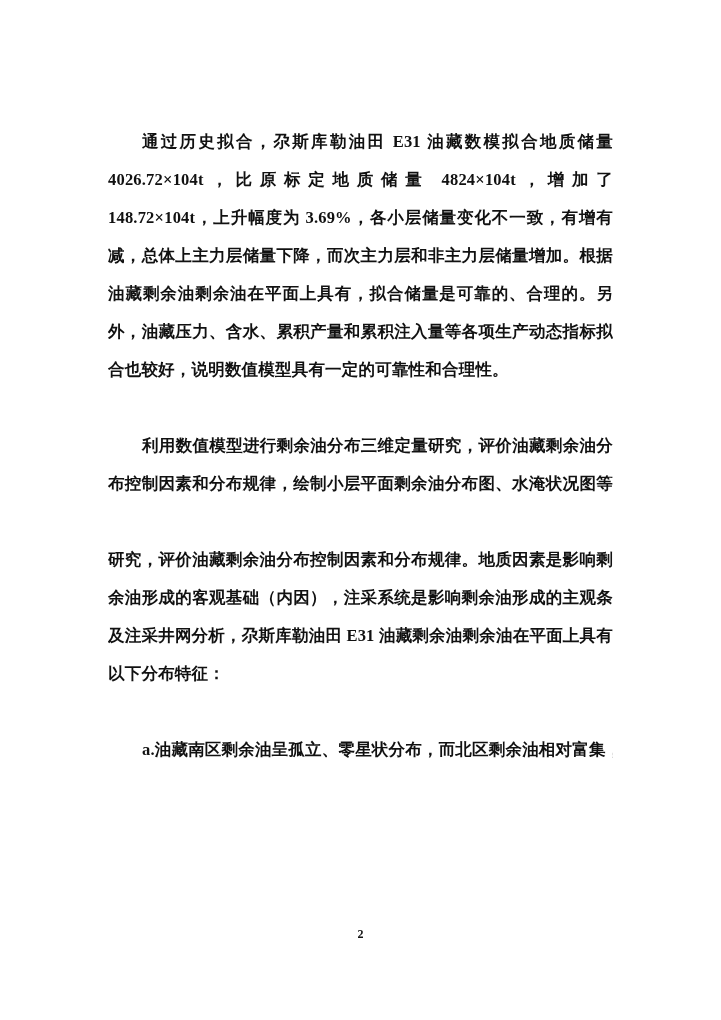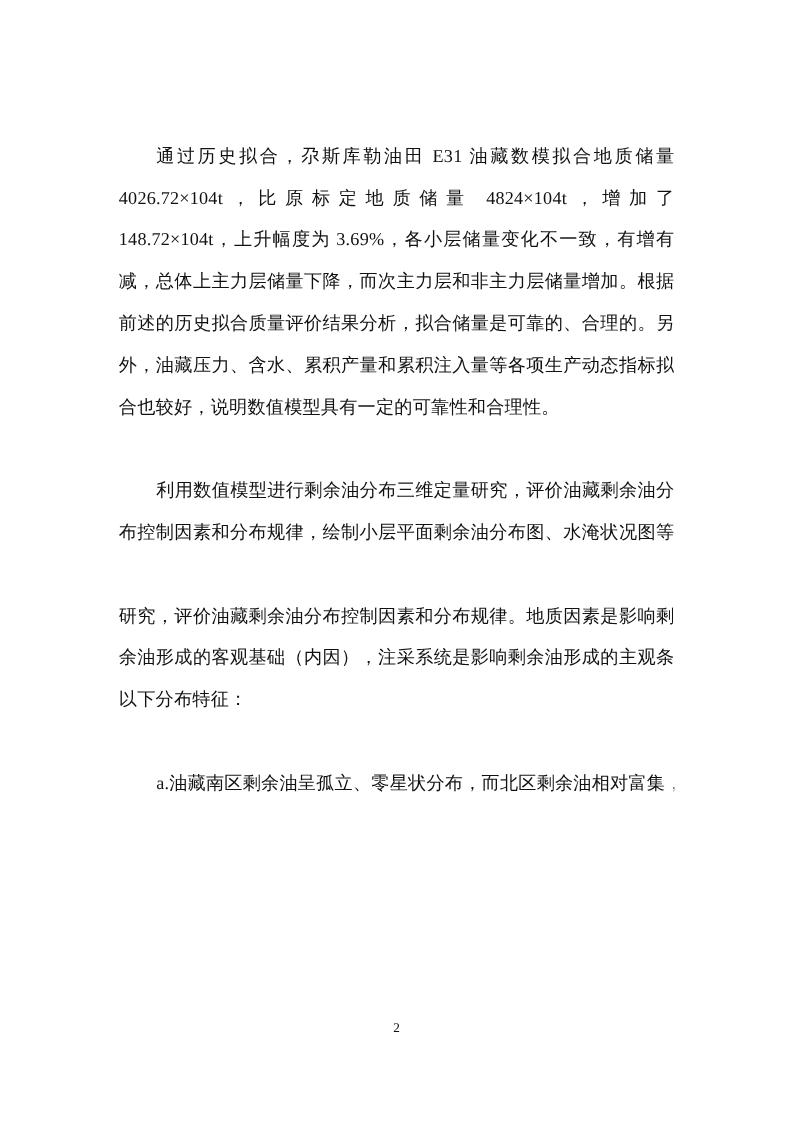--- a/index.html
+++ b/index.html
@@ -8,20 +8,21 @@
     background: #ffffff;
   }
   .page {
     position: relative;
     width: 721px;
     height: 1020px;
     background: #ffffff;
     color: #111111;
     font-family: "Liberation Serif", "DejaVu Serif", serif;
     overflow: hidden;
+    font-weight: bold;
   }
   .content {
     position: absolute;
     left: 108px;
     top: 123px;
     width: 505px;
   }
   .para { margin: 0 0 38px 0; }
   .para:last-child { margin-bottom: 0; }
   .line {
@@ -54,33 +55,34 @@
 <body>
 
 <div class="page">
   <div class="content">
 
     <div class="para">
       <div class="line indent">通过历史拟合，尕斯库勒油田 E31 油藏数模拟合地质储量</div>
       <div class="line">4026.72×104t，比原标定地质储量 4824×104t，增加了</div>
       <div class="line">148.72×104t，上升幅度为 3.69%，各小层储量变化不一致，有增有</div>
       <div class="line">减，总体上主力层储量下降，而次主力层和非主力层储量增加。根据</div>
-      <div class="line">前述的历史拟合质量评价结果分析，拟合储量是可靠的、合理的。另</div>
+      <div class="line">油藏剩余油剩余油在平面上具有，拟合储量是可靠的、合理的。另</div>
       <div class="line">外，油藏压力、含水、累积产量和累积注入量等各项生产动态指标拟</div>
       <div class="line end">合也较好，说明数值模型具有一定的可靠性和合理性。</div>
     </div>
 
     <div class="para">
       <div class="line indent">利用数值模型进行剩余油分布三维定量研究，评价油藏剩余油分</div>
       <div class="line">布控制因素和分布规律，绘制小层平面剩余油分布图、水淹状况图等</div>
     </div>
 
     <div class="para">
       <div class="line">研究，评价油藏剩余油分布控制因素和分布规律。地质因素是影响剩</div>
       <div class="line">余油形成的客观基础（内因），注采系统是影响剩余油形成的主观条</div>
+      <div class="line">及注采井网分析，尕斯库勒油田 E31 油藏剩余油剩余油在平面上具有</div>
       <div class="line end">以下分布特征：</div>
     </div>
 
     <div class="para">
       <div class="line indent">a.油藏南区剩余油呈孤立、零星状分布，而北区剩余油相对富集，</div>
     </div>
 
   </div>
 
   <div class="page-number">2</div>

